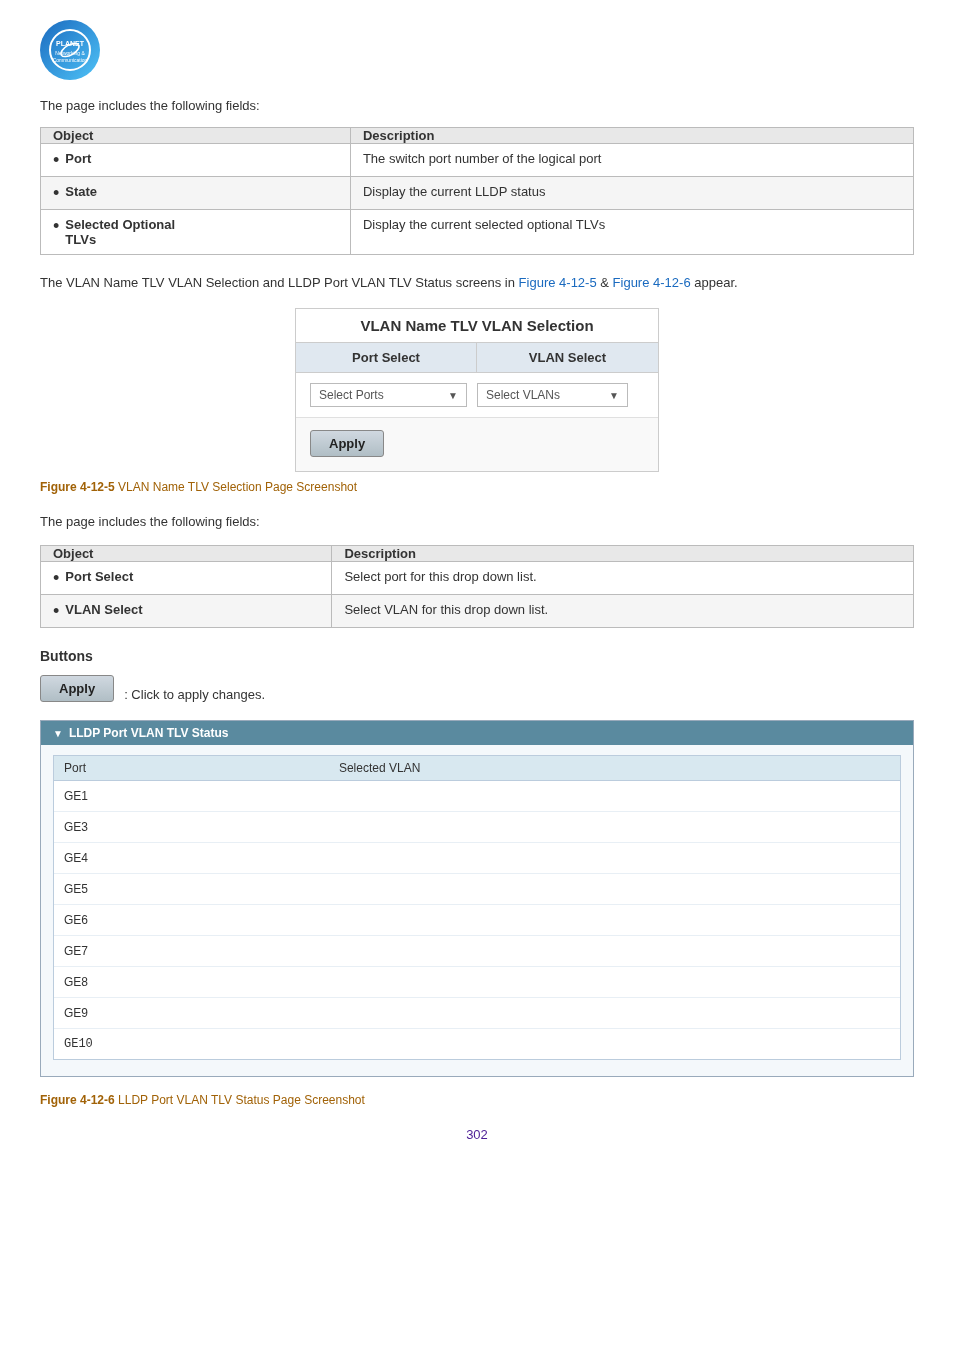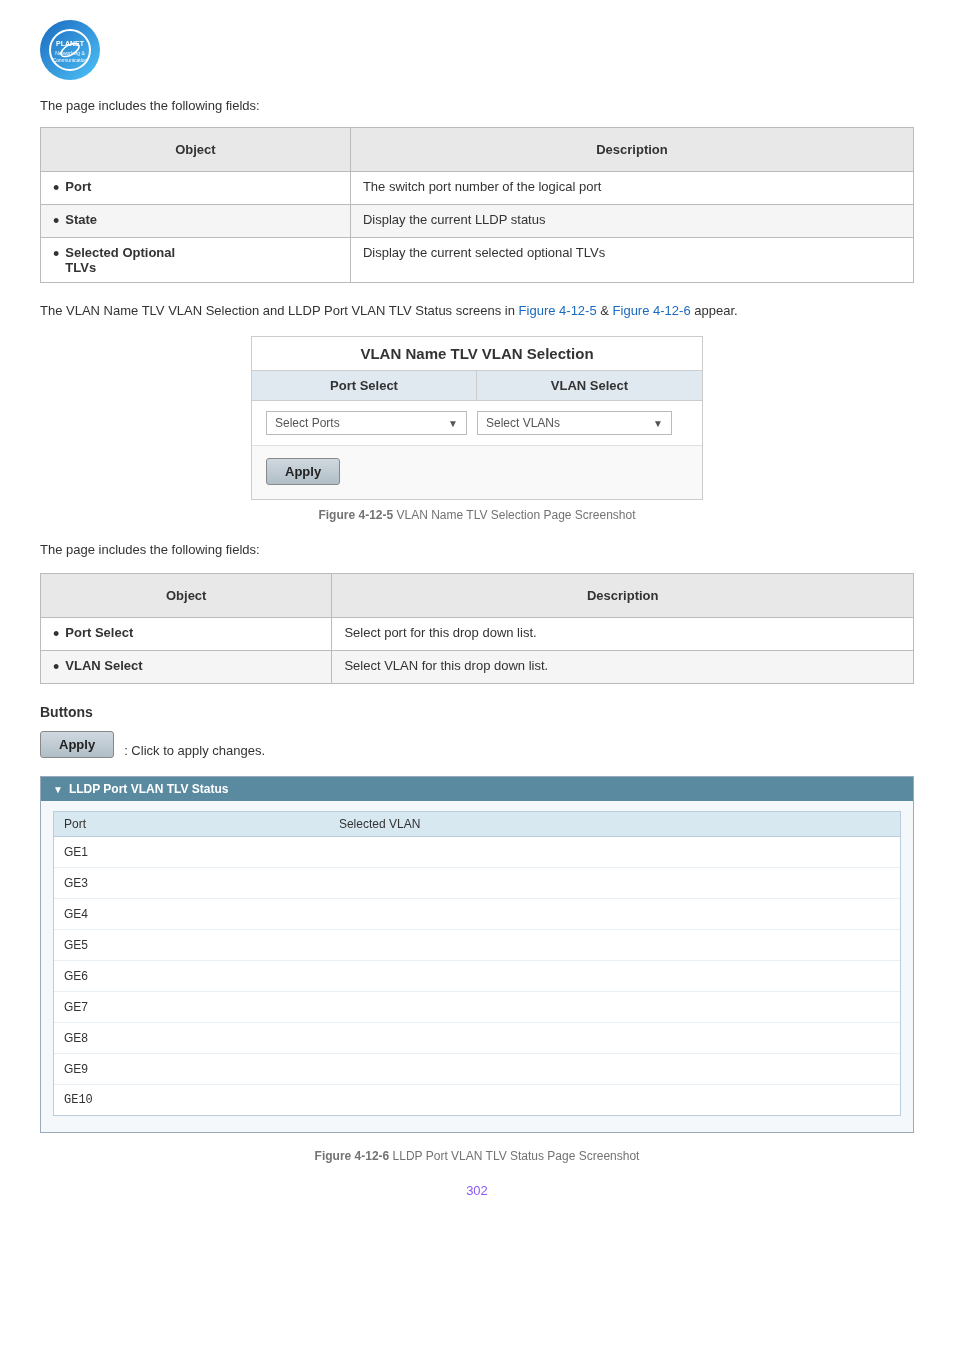--- a/index.html
+++ b/index.html
@@ -35,22 +35,22 @@
     
     .info-table {
       width: 100%;
       border-collapse: collapse;
       margin-bottom: 20px;
       border: 1px solid #bbb;
     }
     .info-table th {
       background: #e8e8e8;
       font-weight: bold;
-      text-align: center;
-      padding: 14px 12px;
+      text-align: left;
+      padding: 0 12px;
       border: 1px solid #bbb;
       font-size: 13px;
     }
     .info-table td {
       padding: 7px 12px;
       border: 1px solid #bbb;
       vertical-align: top;
       font-size: 13px;
     }
     .info-table tr:nth-child(even) td {
@@ -77,21 +77,21 @@
     }
     
     .vlan-box-container {
       display: flex;
       justify-content: center;
       margin: 18px 0 8px 0;
     }
     .vlan-box {
       border: 1px solid #ccc;
       background: #f9f9f9;
-      width: 452px;
+      width: 364px;
       padding: 0 0 14px 0;
     }
     .vlan-box-title {
       background: #fff;
       border-bottom: 1px solid #ccc;
       padding: 8px 14px;
       font-size: 15px;
       font-weight: bold;
       color: #333;
       text-align: center;
@@ -147,23 +147,22 @@
       border: 1px solid #888;
       border-radius: 3px;
       padding: 5px 18px;
       font-size: 13px;
       font-weight: bold;
       color: #222;
       cursor: pointer;
       display: inline-block;
     }
     .figure-caption {
-      text-align: center;
-      font-size: 12px;
-      color: #737373;
+      font-size: 12px;
+      color: #a16207;
       margin: 8px 0 20px 0;
     }
     .figure-caption strong {
       font-weight: bold;
     }
     
     .buttons-section {
       margin: 16px 0 18px 0;
     }
     .buttons-title {
@@ -237,21 +236,21 @@
       font-size: 12px;
       color: #333;
     }
     .lldp-table tr:last-child td {
       border-bottom: none;
       font-family: Liberation Mono, monospace;
     }
     .page-number {
       text-align: center;
       font-size: 13px;
-      color: #8b5cf6;
+      color: #4c1d95;
       margin-top: 20px;
     }
     .section-gap {
       margin: 16px 0;
     }
   </style>
 </head>
 <body>
 
 <div class="logo-area">

